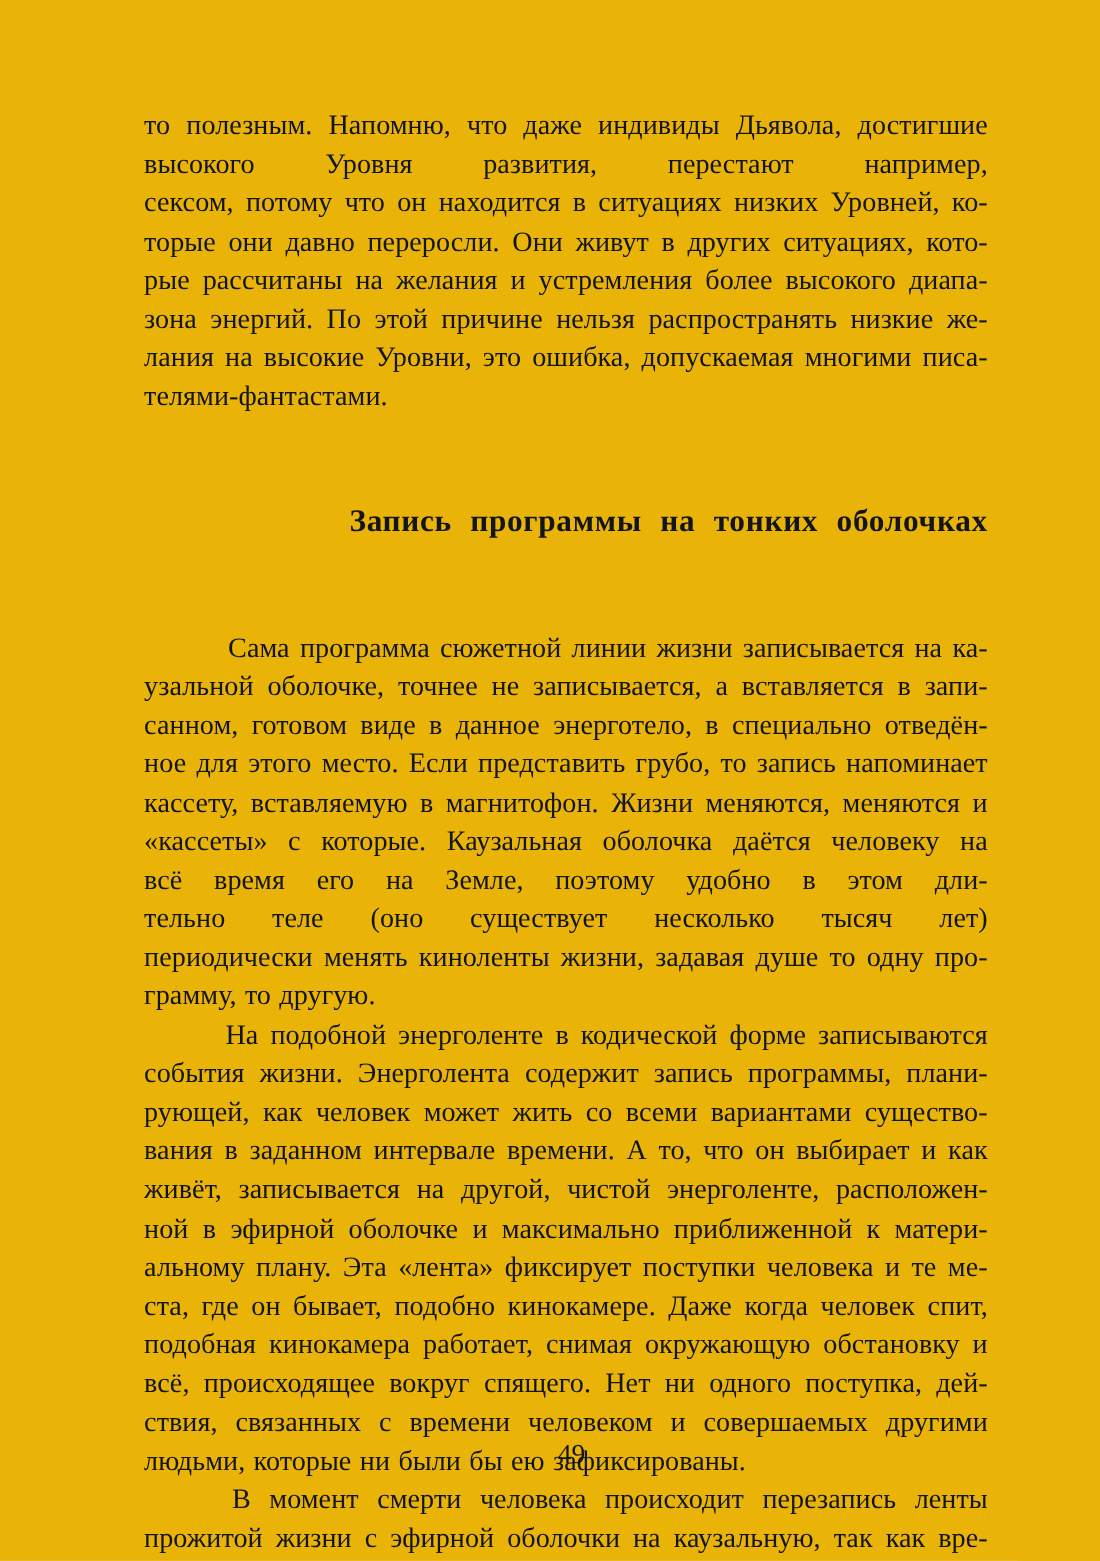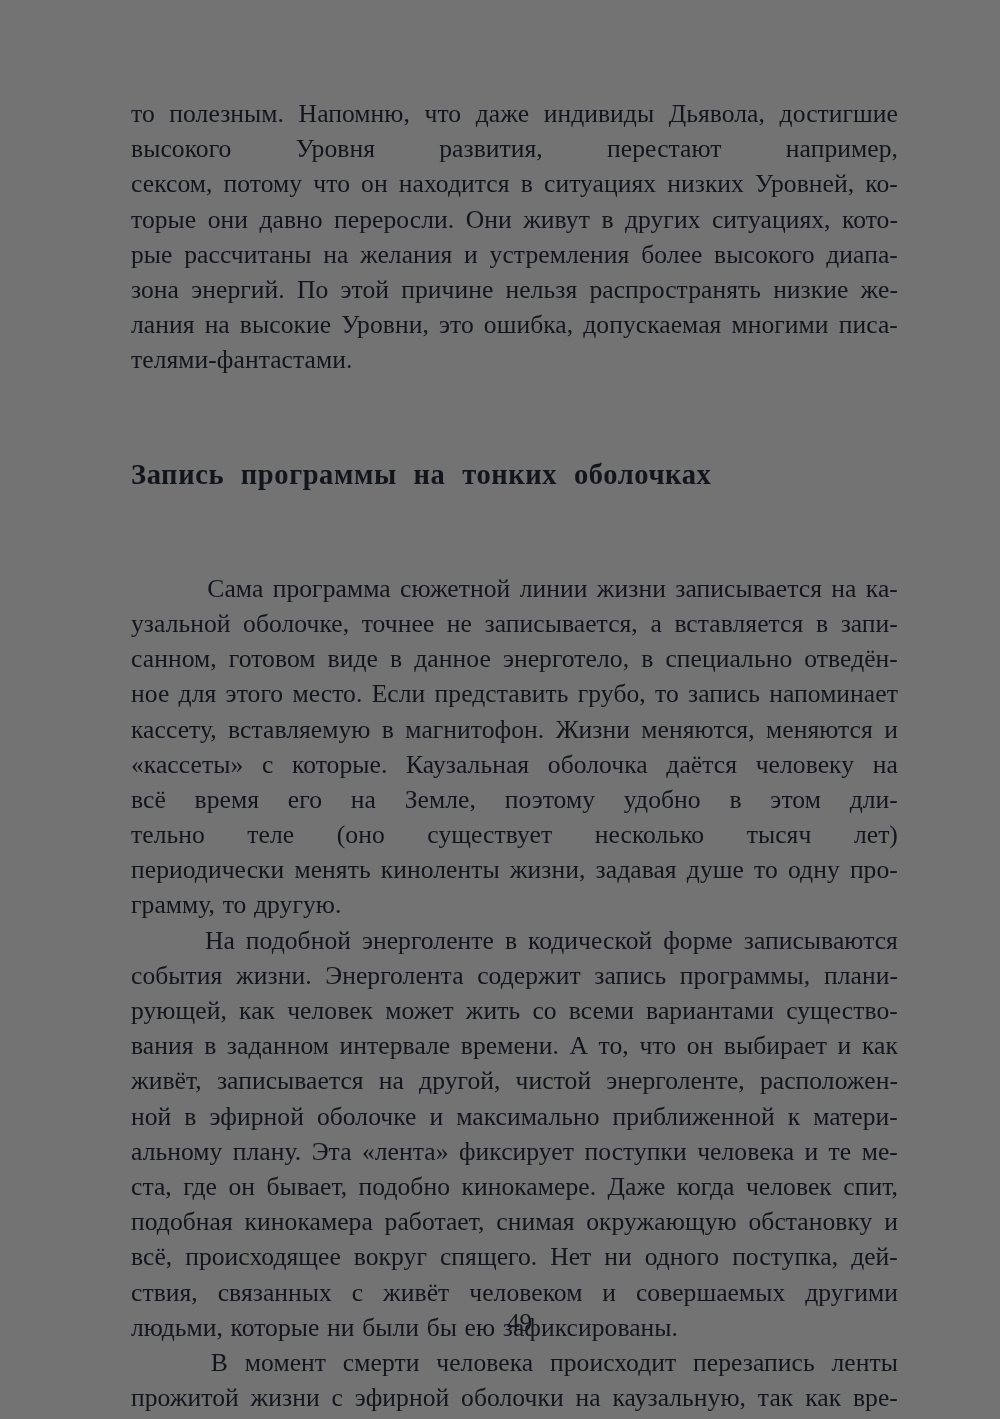--- a/index.html
+++ b/index.html
@@ -13,21 +13,21 @@
     height: 1419px;
     position: relative;
     font-family: "Liberation Serif", "DejaVu Serif", serif;
     color: #12151c;
     overflow: hidden;
   }
 
   .page {
     position: absolute;
     inset: 0;
-    background: #737373;
+    background: #eab308;
   }
 
   .text-column {
     position: absolute;
     left: 131px;
     top: 96px;
     width: 767px;
   }
 
   
@@ -65,21 +65,21 @@
   }
   .indent.wide {
     width: 67px;
   }
 
   .heading {
     position: absolute;
     left: 131px;
     top: 371px;
     width: 767px;
-    text-align: left;
+    text-align: right;
     font-size: 28.5px;
     line-height: 40px;
     font-weight: bold;
     letter-spacing: 0.6px;
     word-spacing: 9px;
     white-space: pre;
   }
 
   .heading-gap-top { height: 54px; }
   .heading-gap-bottom { height: 52px; }
@@ -133,21 +133,21 @@
           <div class="line justify"><span class="indent"></span><span class="w">На</span><span class="w">подобной</span><span class="w">энерголенте</span><span class="w">в</span><span class="w">кодической</span><span class="w">форме</span><span class="w">записываются</span></div>
           <div class="line justify"><span class="w">события</span><span class="w">жизни.</span><span class="w">Энерголента</span><span class="w">содержит</span><span class="w">запись</span><span class="w">программы,</span><span class="w">плани-</span></div>
           <div class="line justify"><span class="w">рующей,</span><span class="w">как</span><span class="w">человек</span><span class="w">может</span><span class="w">жить</span><span class="w">со</span><span class="w">всеми</span><span class="w">вариантами</span><span class="w">существо-</span></div>
           <div class="line justify"><span class="w">вания</span><span class="w">в</span><span class="w">заданном</span><span class="w">интервале</span><span class="w">времени.</span><span class="w">А</span><span class="w">то,</span><span class="w">что</span><span class="w">он</span><span class="w">выбирает</span><span class="w">и</span><span class="w">как</span></div>
           <div class="line justify"><span class="w">живёт,</span><span class="w">записывается</span><span class="w">на</span><span class="w">другой,</span><span class="w">чистой</span><span class="w">энерголенте,</span><span class="w">расположен-</span></div>
           <div class="line justify"><span class="w">ной</span><span class="w">в</span><span class="w">эфирной</span><span class="w">оболочке</span><span class="w">и</span><span class="w">максимально</span><span class="w">приближенной</span><span class="w">к</span><span class="w">матери-</span></div>
           <div class="line justify"><span class="w">альному</span><span class="w">плану.</span><span class="w">Эта</span><span class="w">«лента»</span><span class="w">фиксирует</span><span class="w">поступки</span><span class="w">человека</span><span class="w">и</span><span class="w">те</span><span class="w">ме-</span></div>
           <div class="line justify"><span class="w">ста,</span><span class="w">где</span><span class="w">он</span><span class="w">бывает,</span><span class="w">подобно</span><span class="w">кинокамере.</span><span class="w">Даже</span><span class="w">когда</span><span class="w">человек</span><span class="w">спит,</span></div>
           <div class="line justify"><span class="w">подобная</span><span class="w">кинокамера</span><span class="w">работает,</span><span class="w">снимая</span><span class="w">окружающую</span><span class="w">обстановку</span><span class="w">и</span></div>
           <div class="line justify"><span class="w">всё,</span><span class="w">происходящее</span><span class="w">вокруг</span><span class="w">спящего.</span><span class="w">Нет</span><span class="w">ни</span><span class="w">одного</span><span class="w">поступка,</span><span class="w">дей-</span></div>
-          <div class="line justify"><span class="w">ствия,</span><span class="w">связанных</span><span class="w">с</span><span class="w">живёт</span><span class="w">человеком</span><span class="w">и</span><span class="w">совершаемых</span><span class="w">другими</span></div>
+          <div class="line justify"><span class="w">ствия,</span><span class="w">связанных</span><span class="w">с</span><span class="w">времени</span><span class="w">человеком</span><span class="w">и</span><span class="w">совершаемых</span><span class="w">другими</span></div>
           <div class="line last"><span class="w">людьми,</span><span class="w">которые</span><span class="w">ни</span><span class="w">были</span><span class="w">бы</span><span class="w">ею</span><span class="w">зафиксированы.</span></div>
         </div>
         <div class="paragraph">
           <div class="line justify"><span class="indent"></span><span class="w">В</span><span class="w">момент</span><span class="w">смерти</span><span class="w">человека</span><span class="w">происходит</span><span class="w">перезапись</span><span class="w">ленты</span></div>
           <div class="line justify"><span class="w">прожитой</span><span class="w">жизни</span><span class="w">с</span><span class="w">эфирной</span><span class="w">оболочки</span><span class="w">на</span><span class="w">каузальную,</span><span class="w">так</span><span class="w">как</span><span class="w">вре-</span></div>
           <div class="line justify"><span class="w">менные</span><span class="w">энерготела</span><span class="w">сбрасываются,</span><span class="w">а</span><span class="w">лента</span><span class="w">жизни</span><span class="w">должна</span><span class="w">остаться</span></div>
         </div>
       </div>
   </div>
 

